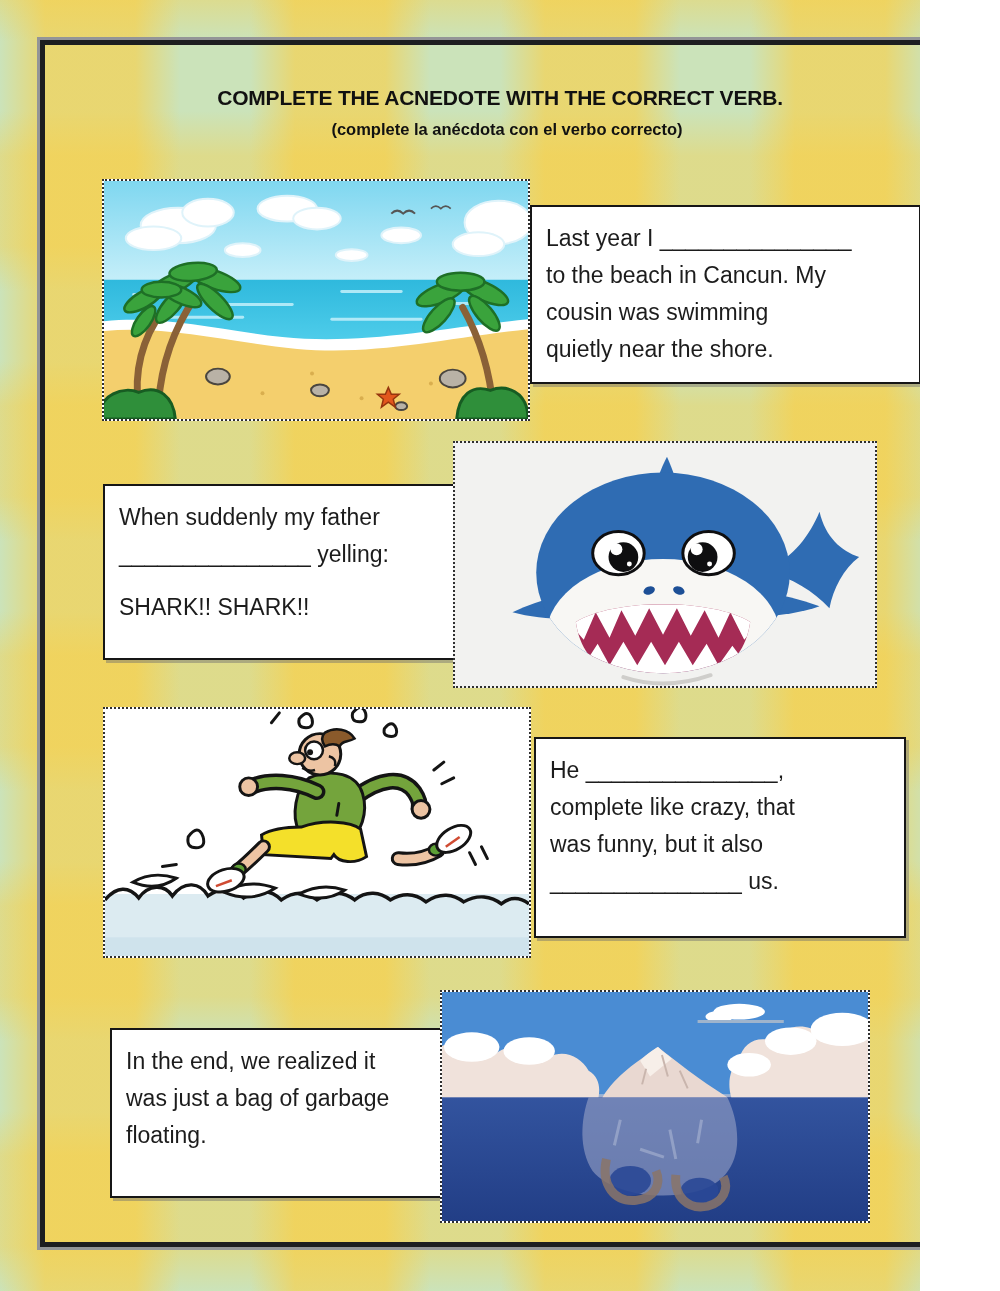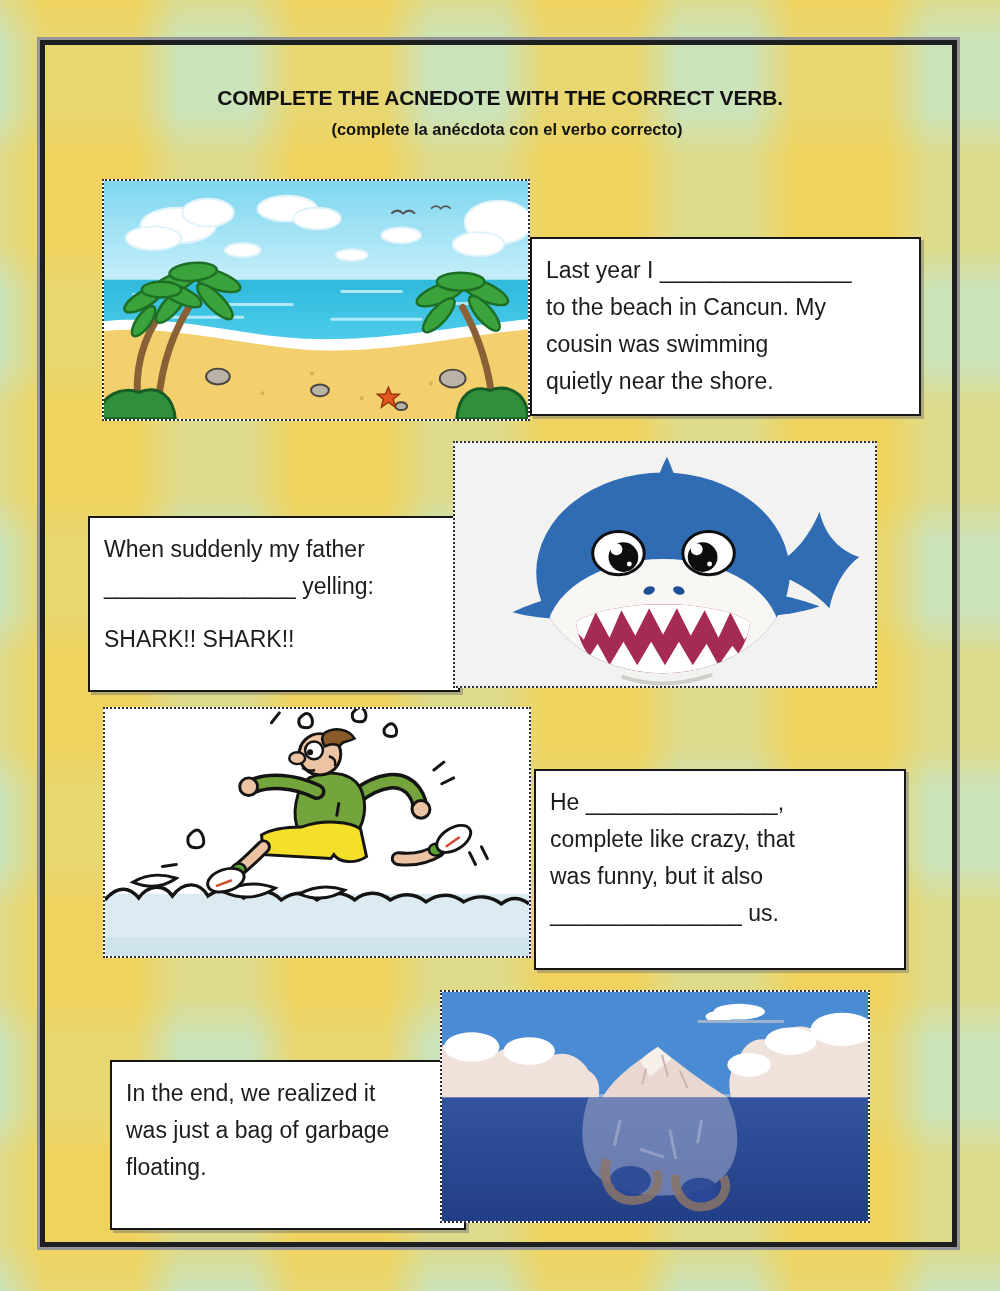--- a/index.html
+++ b/index.html
@@ -1,18 +1,18 @@
 <!DOCTYPE html>
 <html><head>
 <meta charset="utf-8">
 <style>
   html,body{margin:0;padding:0;}
   body{font-family:"Liberation Sans", sans-serif;}
   .canvas{
-    position:relative;width:1000px;height:1291px;overflow:hidden;
+    position:relative;width:920px;height:1291px;overflow:hidden;
     background-color:#cbe3ba;
     background-image:
       repeating-linear-gradient(90deg,
         rgba(252,206,64,0) 0px, rgba(252,206,64,0.60) 45px,
         rgba(252,206,64,0.60) 135px, rgba(252,206,64,0) 180px,
         rgba(252,206,64,0) 250px),
       repeating-linear-gradient(0deg,
         rgba(252,206,64,0) 0px, rgba(252,206,64,0.38) 45px,
         rgba(252,206,64,0.38) 135px, rgba(252,206,64,0) 180px,
         rgba(252,206,64,0) 250px);
@@ -29,29 +29,29 @@
     position:absolute;left:0;top:120px;width:1000px;text-align:center;
     font-size:16.5px;font-weight:700;color:#111;margin-left:7px;
   }
   .pic{
     position:absolute;border:2px dotted #2f2f2f;overflow:hidden;background:#fff;
   }
   .pic svg{display:block;width:100%;height:100%;}
   .tbox{
     position:absolute;background:#fff;border:2px solid #161616;
     box-shadow:3px 3px 0 rgba(110,110,110,0.45);
-    padding:13px 14px;box-sizing:content-box;margin-top:32px;
+    padding:13px 14px;box-sizing:content-box;
   }
   .tbox p{
     margin:0;white-space:pre-line;font-size:23px;line-height:37px;color:#1c1c1c;
   }
   .tbox p + p{margin-top:16px;}
   #pic-beach {left:102px;top:179px;width:424px;height:238px;}
   #box-1     {left:530px;top:205px;width:359px;height:149px;}
-  #box-2     {left:88px;top:484px;width:340px;height:146px;}
+  #box-2     {left:103px;top:484px;width:340px;height:146px;}
   #pic-shark {left:453px;top:441px;width:420px;height:243px;background:#f2f2f0;}
   #pic-runner{left:103px;top:707px;width:424px;height:247px;}
   #box-3     {left:534px;top:737px;width:340px;height:171px;}
   #box-4     {left:110px;top:1028px;width:324px;height:140px;}
   #pic-bag   {left:440px;top:990px;width:426px;height:229px;}
 </style>
 </head>
 <body>
 
 <div class="canvas">

